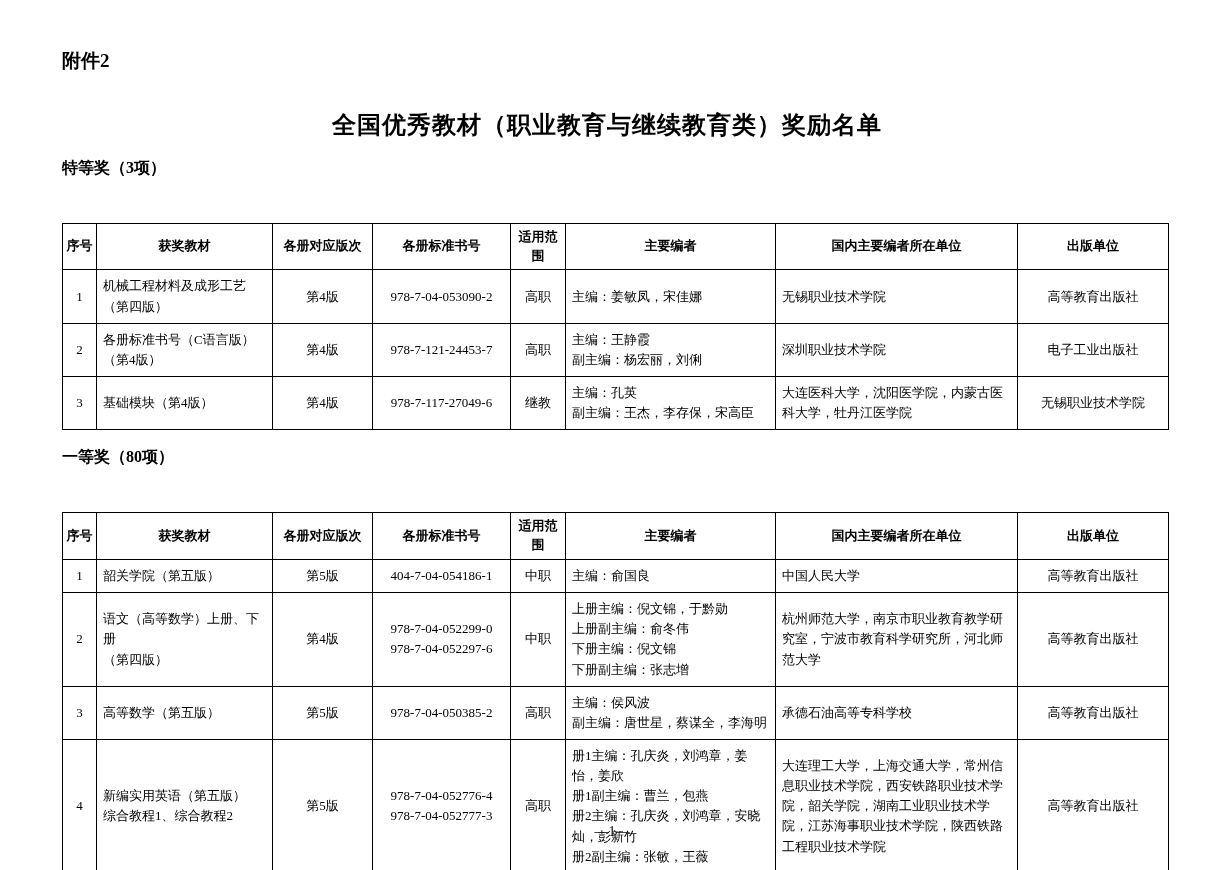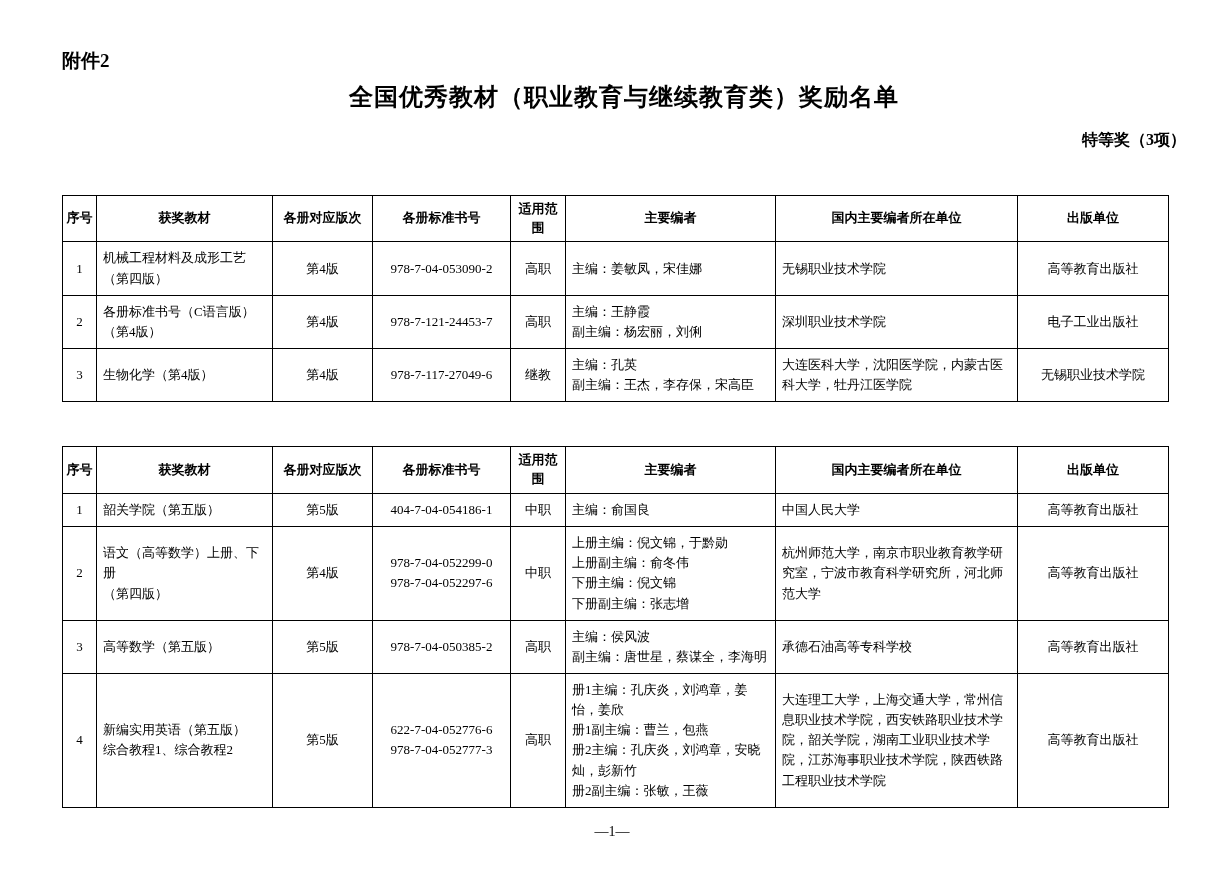--- a/index.html
+++ b/index.html
@@ -7,37 +7,37 @@
     margin: 0; padding: 0;
     background: #ffffff;
     font-family: "Liberation Serif", "DejaVu Serif", serif;
     color: #000000;
   }
   .page {
     position: relative;
     width: 1224px;
     height: 870px;
     background: #ffffff;
-    padding: 50px 38px 0 62px;
+    padding: 50px 72px 0 62px;
     overflow: hidden;
   }
   .attachment-label {
     font-size: 19px;
     font-weight: bold;
     line-height: 1.2;
   }
   .doc-title {
     text-align: center;
     font-size: 24px;
     font-weight: bold;
-    margin-top: 8px;
+    margin-top: 36px;
     letter-spacing: 1px;
   }
   .section-heading {
-    text-align: right;
+    text-align: left;
     font-size: 16px;
     font-weight: bold;
     margin-top: 17px;
     margin-bottom: 9px;
   }
   table.award-table {
     width: 1106px;
     border-collapse: collapse;
     table-layout: fixed;
     border: 1.5px solid #000;
@@ -136,39 +136,40 @@
             <td class="left">
               <div>主编：王静霞</div>
               <div>副主编：杨宏丽，刘俐</div>
             </td>
             <td class="left">深圳职业技术学院</td>
             <td class="center">电子工业出版社</td>
           </tr>
           <tr>
             <td class="center">3</td>
             <td class="left">
-              <div>生物化学（第4版）</div>
+              <div>基础模块（第4版）</div>
             </td>
             <td class="center">第4版</td>
             <td class="center">
               <div>978-7-117-27049-6</div>
             </td>
             <td class="center">继教</td>
             <td class="left">
               <div>主编：孔英</div>
               <div>副主编：王杰，李存保，宋高臣</div>
             </td>
             <td class="left">大连医科大学，沈阳医学院，内蒙古医科大学，牡丹江医学院</td>
             <td class="center">无锡职业技术学院</td>
           </tr>
         </tbody>
     </table>
   </div>
 
   <div>
+    <div class="section-heading">一等奖（80项）</div>
     <table class="award-table">
       <colgroup>
         <col style="width:34px">
           <col style="width:176px">
           <col style="width:100px">
         <col style="width:138px">
           <col style="width:55px">
           <col style="width:210px">
         <col style="width:242px">
           <col style="width:151px">
@@ -241,21 +242,21 @@
             <td class="center">高等教育出版社</td>
           </tr>
           <tr>
             <td class="center">4</td>
             <td class="left">
               <div>新编实用英语（第五版）</div>
               <div>综合教程1、综合教程2</div>
             </td>
             <td class="center">第5版</td>
             <td class="center">
-              <div>622-7-04-052776-6</div>
+              <div>978-7-04-052776-4</div>
               <div>978-7-04-052777-3</div>
             </td>
             <td class="center">高职</td>
             <td class="left">
               <div>册1主编：孔庆炎，刘鸿章，姜怡，姜欣</div>
               <div>册1副主编：曹兰，包燕</div>
               <div>册2主编：孔庆炎，刘鸿章，安晓灿，彭新竹</div>
               <div>册2副主编：张敏，王薇</div>
             </td>
             <td class="left">大连理工大学，上海交通大学，常州信息职业技术学院，西安铁路职业技术学院，韶关学院，湖南工业职业技术学院，江苏海事职业技术学院，陕西铁路工程职业技术学院</td>

